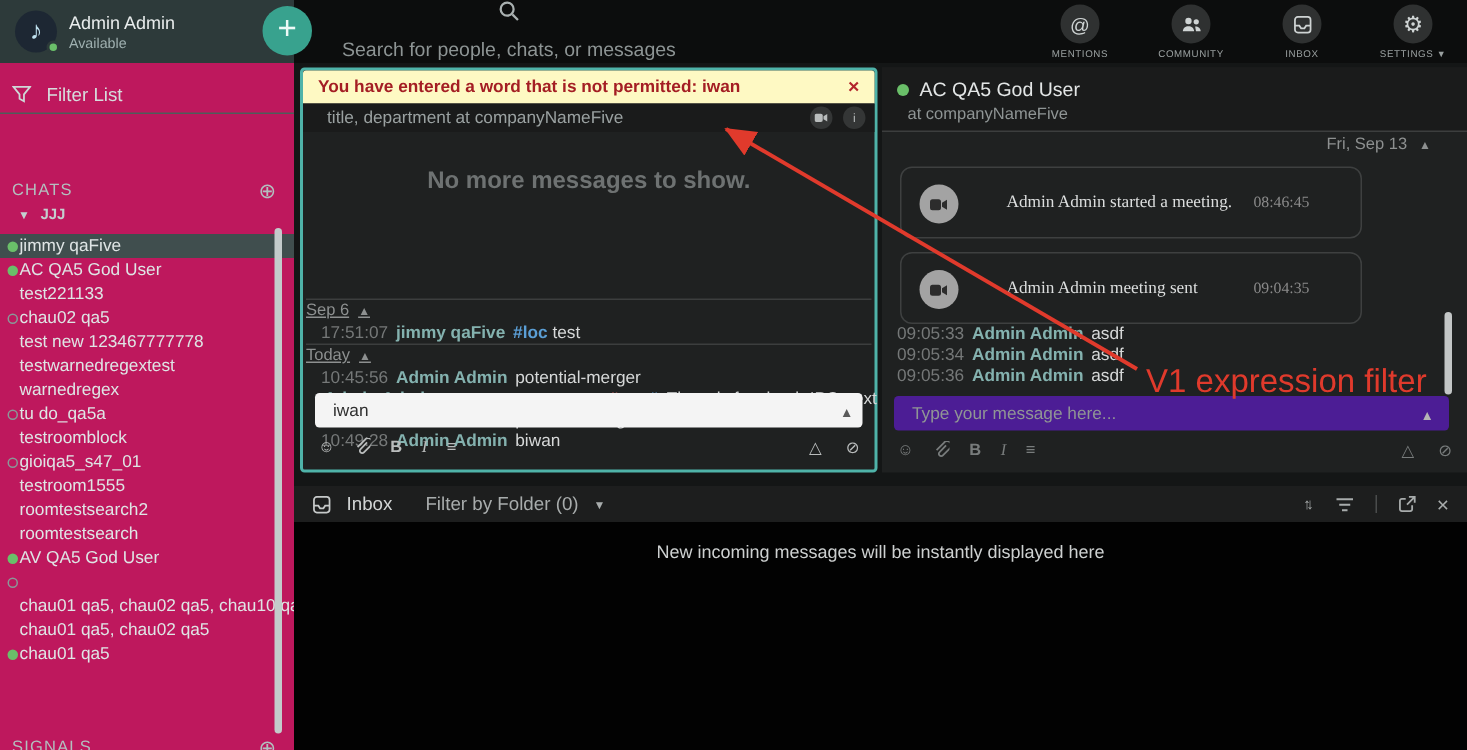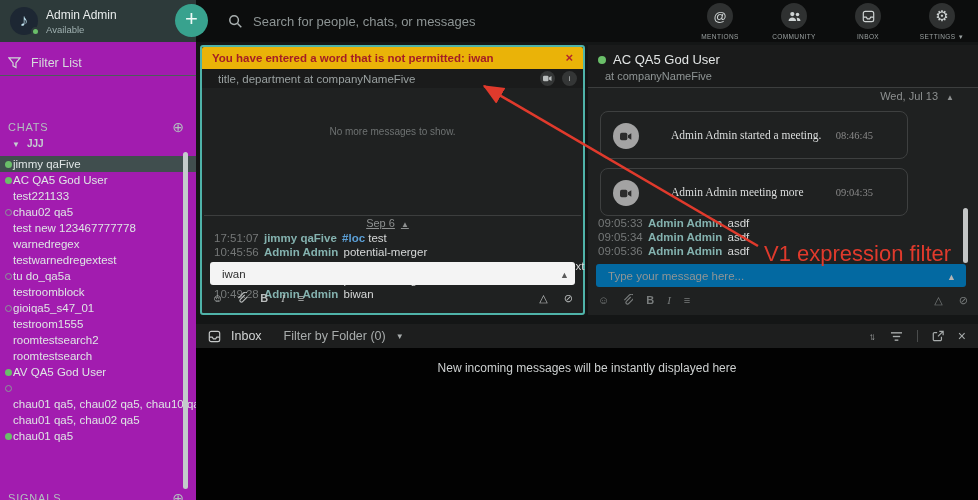--- a/index.html
+++ b/index.html
@@ -13,30 +13,30 @@
   .topbar { position:absolute; left:0; top:0; width:978px; height:42px; background:#0c0d0d; }
   .topbar-left { position:absolute; left:0; top:0; width:196px; height:42px; background:#2d3a3a; }
   .avatar { position:absolute; left:10px; top:7px; width:28px; height:28px; border-radius:50%;
     background:#1d2733; color:#bfe0ee; font-size:17px; text-align:center; line-height:28px; }
   .avatar .status-dot { position:absolute; right:-2px; bottom:-1px; width:9px; height:9px;
     border-radius:50%; background:#6abf69; border:2px solid #2d3a3a; }
   .user-name { position:absolute; left:46px; top:8px; font-size:12px; color:#e8ecec; }
   .user-status { position:absolute; left:46px; top:24px; font-size:9.5px; color:#9fb0b0; }
   .add-btn { position:absolute; left:175px; top:4px; width:33px; height:33px; border-radius:50%;
     background:#38a28e; color:#eefaf7; font-size:22px; font-weight:300; text-align:center; line-height:30px; z-index:5; }
-  .searchbar { position:absolute; left:228px; top:0; height:42px; display:flex; align-items:center; gap:10px; }
+  .searchbar { position:absolute; left:228px; top:0; height:42px; display:flex; align-items:center; gap:10px;flex-direction:column; }
   .search-placeholder { font-size:13px; color:#8d9494; }
   .nav-items { position:absolute; right:8px; top:3px; display:flex; gap:18px; }
   .nav-item { width:56px; text-align:center; }
   .nav-circle { width:26px; height:26px; border-radius:50%; background:#2f3131; margin:0 auto;
     display:flex; align-items:center; justify-content:center; color:#cfd4d4; font-size:13px; }
   .nav-label { font-size:6.5px; color:#9aa0a0; letter-spacing:.4px; margin-top:4px; }
   .nav-caret { font-size:6px; color:#9aa0a0; }
   
-  .sidebar { position:absolute; left:0; top:42px; width:196px; height:458px; background:#a21caf; }
+  .sidebar { position:absolute; left:0; top:42px; width:196px; height:458px; background:#be185d; }
   .filter-row { position:absolute; left:0; top:8px; width:196px; height:26px; display:flex; align-items:center;
     gap:10px; padding:0 8px; border-bottom:1px solid #4e5d5a; margin:0 0; }
   .filter-label { font-size:12.5px; color:#d6dddd; }
   .side-section { position:absolute; left:0; width:196px; height:18px; display:flex; align-items:center;
     justify-content:space-between; padding:0 12px 0 8px; }
   .side-section .sec-label { font-size:11px; color:#b3bfbf; letter-spacing:.8px; }
   .side-section .plus-icon { font-size:14px; color:#b3bfbf; font-weight:300; }
   .group-row { position:absolute; left:12px; top:96px; font-size:10px; font-weight:bold; color:#c4cfcf; }
   .group-row .chev { font-size:8px; margin-right:7px; }
   .chat-list { position:absolute; left:0; top:114px; width:196px; }
@@ -45,50 +45,50 @@
   .side-item .presence { position:absolute; left:5px; width:7px; height:7px; border-radius:50%; }
   .side-item .presence.online { background:#6abf69; }
   .side-item .presence.offline { background:transparent; border:1px solid #8a9898; }
   .side-item .side-label { margin-left:13px; font-size:11.5px; color:#dfe5e5; white-space:nowrap; }
   .side-scrollbar { position:absolute; left:183px; top:110px; width:5px; height:337px;
     background:#c3cbcb; border-radius:3px; }
   
   .chat { position:absolute; top:45px; height:270px; background:#1f2121; }
   .chat-mid { left:200px; width:385px; border:2px solid #4fb3a9; border-radius:3px; }
   .chat-right { left:588px; width:390px; }
-  .error-banner { position:relative; height:22px; background:#eab308; border-radius:2px 2px 0 0;
+  .error-banner { position:relative; height:22px; background:#fef9c3; border-radius:2px 2px 0 0;
     display:flex; align-items:center; }
   .error-text { margin-left:10px; font-size:11.5px; font-weight:bold; color:#a41e24; }
   .error-close { position:absolute; right:10px; top:3px; font-size:13px; color:#b3252c; font-weight:bold; }
   .chat-header { position:relative; height:19px; background:#1a1b1b; display:flex; align-items:center; }
   .chat-header-title { margin-left:16px; font-size:11.5px; color:#9aa1a1; }
   .hdr-icons { position:absolute; right:6px; top:2px; display:flex; gap:7px; }
   .hdr-icon-circle { width:15px; height:15px; border-radius:50%; background:#343636;
     display:flex; align-items:center; justify-content:center; color:#b9bdbd; font-size:8px; }
   .msg-area-mid { position:absolute; left:2px; top:43px; width:377px; height:217px;
     display:flex; flex-direction:column; }
-  .empty-note { margin-top:36px; text-align:center; font-size:10px; color:#6e7272; }
+  .empty-note { margin-top:22px; text-align:center; font-size:16px; color:#6e7272;font-weight:bold; }
   .mid-spacer { flex:1; }
   .timeline-mid { margin-bottom:6px; }
-  .separator { border-top:1px solid #3c3e3e; text-align:center; padding:1px 10px 2px 0;
+  .separator { border-top:1px solid #3c3e3e; text-align:left; padding:1px 10px 2px 0;
     font-size:11px; color:#8d9090;text-decoration:underline; }
   .separator .chev-up { font-size:8px; margin-left:6px; }
   .msg-line { padding:0 10px; font-size:11.5px; line-height:14px; color:#d6d8d8; white-space:nowrap; }
   .msg-time { color:#757878; }
   .msg-author { color:#84b2af; font-weight:bold; margin:0 2px; }
   .msg-link { color:#5b9fd6;font-weight:bold; }
   .msg-err { color:#e06c6c; font-size:10.5px; margin-right:4px; }
   .msg-details { color:#e06c6c; font-size:10.5px; text-decoration:underline; margin-right:6px; }
   .msg-edit { color:#5b9fd6; font-size:10.5px; margin-right:3px; }
   
   .composer-input { position:absolute; left:8px; bottom:28px; height:23px; border-radius:3px;
     border:none; outline:none; font-size:11.5px; padding:0 24px 0 12px;
     font-family:"Liberation Sans", sans-serif; }
   .composer-input.light { width:365px; background:#f4f4f4; color:#2f2f2f; }
-  .composer-input.dark { width:370px; background:#0369a1; color:#d8d8d8; }
+  .composer-input.dark { width:370px; background:#4c1d95; color:#d8d8d8; }
   .composer-input.dark::placeholder { color:#909595; }
   .input-chev { position:absolute; bottom:33px; font-size:9px; }
   .toolbar { position:absolute; left:10px; bottom:7px; right:10px; height:16px;
     display:flex; align-items:center; gap:13px; font-size:11px; }
   .toolbar .tb-icon { color:#b9bcbc; }
   .toolbar.dim .tb-icon { color:#787c7c; }
   .tb-bold { font-weight:bold; }
   .tb-italic { font-style:italic; font-family:"Liberation Serif", serif; }
   .tb-right { margin-left:auto; display:flex; gap:16px; }
   
@@ -210,24 +210,24 @@
           <span class="side-label">test221133</span>
         </div>
         <div class="side-item">
           <span class="presence offline"></span>
           <span class="side-label">chau02 qa5</span>
         </div>
         <div class="side-item">
           <span class="side-label">test new 123467777778</span>
         </div>
         <div class="side-item">
+          <span class="side-label">testwarnedregextest</span>
+        </div>
+        <div class="side-item">
           <span class="side-label">warnedregex</span>
-        </div>
-        <div class="side-item">
-          <span class="side-label">testwarnedregextest</span>
         </div>
         <div class="side-item">
           <span class="presence offline"></span>
           <span class="side-label">tu do_qa5a</span>
         </div>
         <div class="side-item">
           <span class="side-label">testroomblock</span>
         </div>
         <div class="side-item">
           <span class="presence offline"></span>
@@ -284,20 +284,21 @@
         </span>
         <span class="hdr-icon-circle">i</span>
       </span>
     </div>
     <div class="msg-area-mid">
       <div class="empty-note">No more messages to show.</div>
       <div class="mid-spacer"></div>
       <div class="timeline-mid">
           <div class="separator"><span>Sep 6</span><span class="chev-up">▲</span></div>
           <div class="msg-line"><span class="msg-time">17:51:07 </span><span class="msg-author">jimmy qaFive</span> <span class="msg-link">#loc </span><span class="msg-text">test</span></div>
+          <div class="separator"><span>Today</span><span class="chev-up">▲</span></div>
           <div class="msg-line"><span class="msg-time">10:45:56 </span><span class="msg-author">Admin Admin</span> <span class="msg-text">potential-merger</span></div>
           <div class="msg-line"><span class="msg-author">Admin Admin</span> <span class="msg-err">Message not sent.</span><span class="msg-details">Details</span><span class="msg-edit">Edit</span><span class="msg-text">There is facebook-IPO next month</span></div>
           <div class="msg-line"><span class="msg-time">10:48:18 </span><span class="msg-author">Admin Admin</span> <span class="msg-text">potential-merger with Oracle</span></div>
           <div class="msg-line"><span class="msg-time">10:49:28 </span><span class="msg-author">Admin Admin</span> <span class="msg-text">biwan</span></div>
         </div>
     </div>
     <input class="composer-input light" value="iwan" style="">
     <span class="input-chev" style="left:358px; color:#5a5a5a;">▲</span>
     <div class="toolbar">
       <span class="tb-icon">☺</span>
@@ -319,41 +320,41 @@
   <section class="chat chat-right">
     <div class="right-header">
       <div class="right-title-row">
         <span class="right-dot"></span>
         <span class="right-title">AC QA5 God User</span>
       </div>
       <div class="right-subtitle">at companyNameFive</div>
     </div>
     <div class="right-body">
       <div class="date-sep">
-        <span>Wed, Jul 13</span><span class="chev-up">▲</span>
+        <span>Fri, Sep 13</span><span class="chev-up">▲</span>
       </div>
       <div class="timeline-right">
           <div class="meeting-card">
             <span class="meet-avatar">
               <svg width="12" height="9" viewBox="0 0 18 13">
                 <rect x="0" y="1" width="11" height="11" rx="2.5" fill="#2c2c2c"></rect>
                 <path d="M12 4.5L17 1.5v10l-5-3z" fill="#2c2c2c"></path>
               </svg>
             </span>
             <span class="meet-text">Admin Admin started a meeting.</span>
             <span class="meet-time">08:46:45</span>
           </div>
           <div class="meeting-card">
             <span class="meet-avatar">
               <svg width="12" height="9" viewBox="0 0 18 13">
                 <rect x="0" y="1" width="11" height="11" rx="2.5" fill="#2c2c2c"></rect>
                 <path d="M12 4.5L17 1.5v10l-5-3z" fill="#2c2c2c"></path>
               </svg>
             </span>
-            <span class="meet-text">Admin Admin meeting more</span>
+            <span class="meet-text">Admin Admin meeting sent</span>
             <span class="meet-time">09:04:35</span>
           </div>
           <div class="msg-line"><span class="msg-time">09:05:33 </span><span class="msg-author">Admin Admin</span> <span class="msg-text">asdf</span></div>
           <div class="msg-line"><span class="msg-time">09:05:34 </span><span class="msg-author">Admin Admin</span> <span class="msg-text">asdf</span></div>
           <div class="msg-line"><span class="msg-time">09:05:36 </span><span class="msg-author">Admin Admin</span> <span class="msg-text">asdf</span></div>
         </div>
     </div>
     <div class="right-scrollbar"></div>
     <input class="composer-input dark" placeholder="Type your message here..." style="">
     <span class="input-chev" style="left:359px; color:#b5b5b5;">▲</span>

